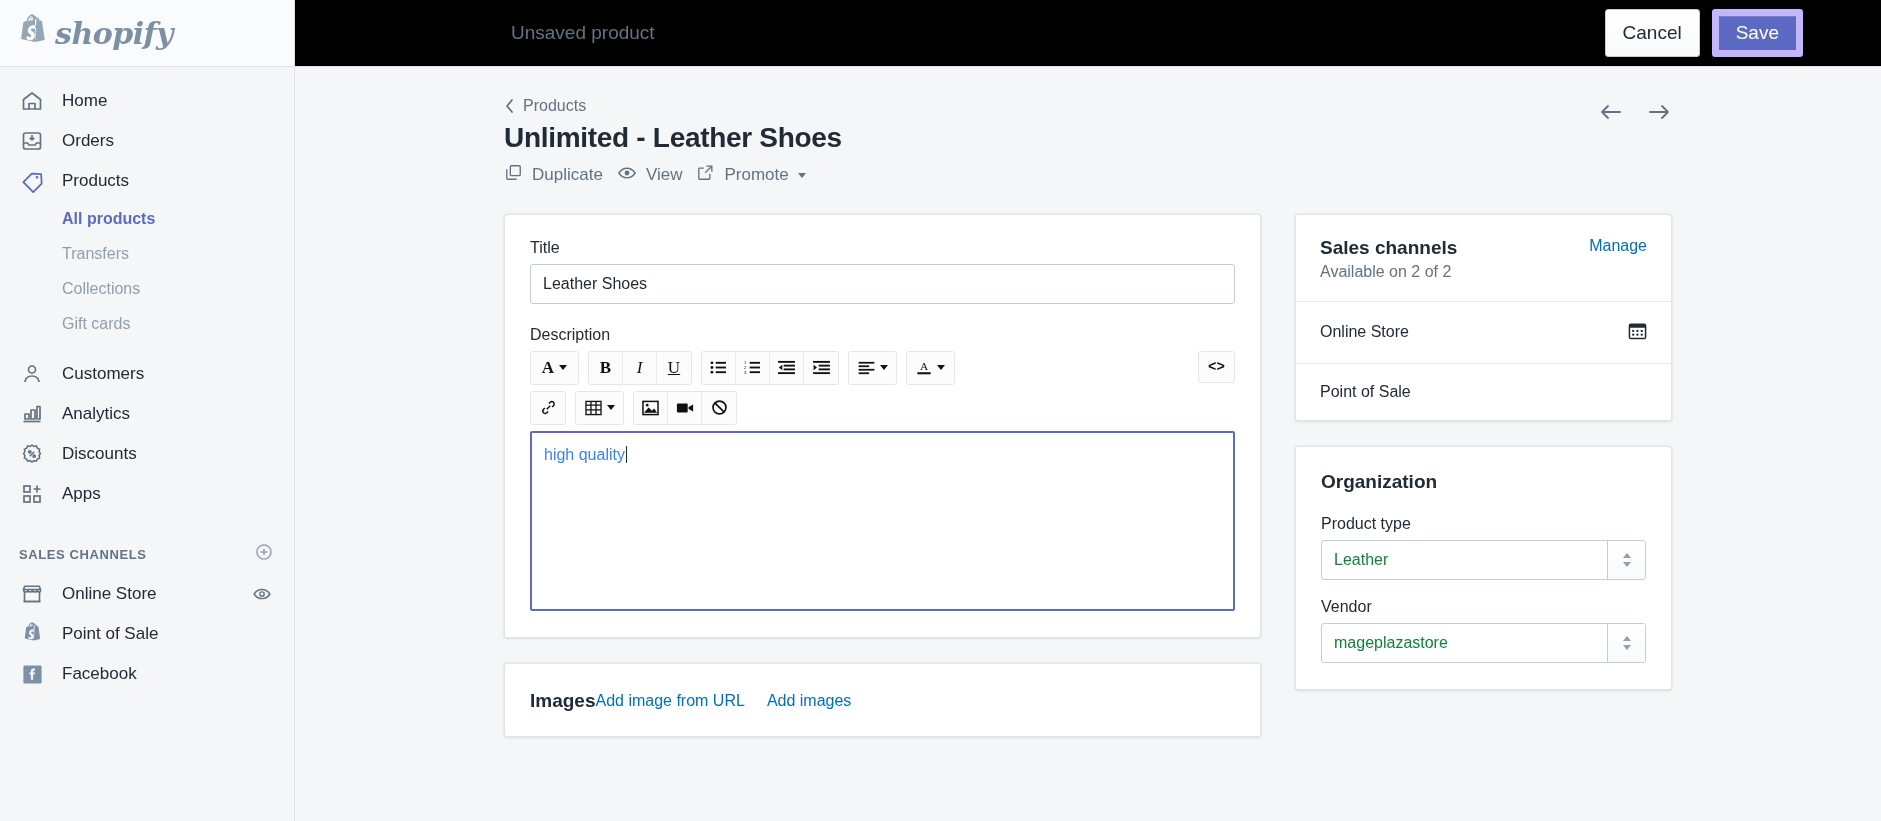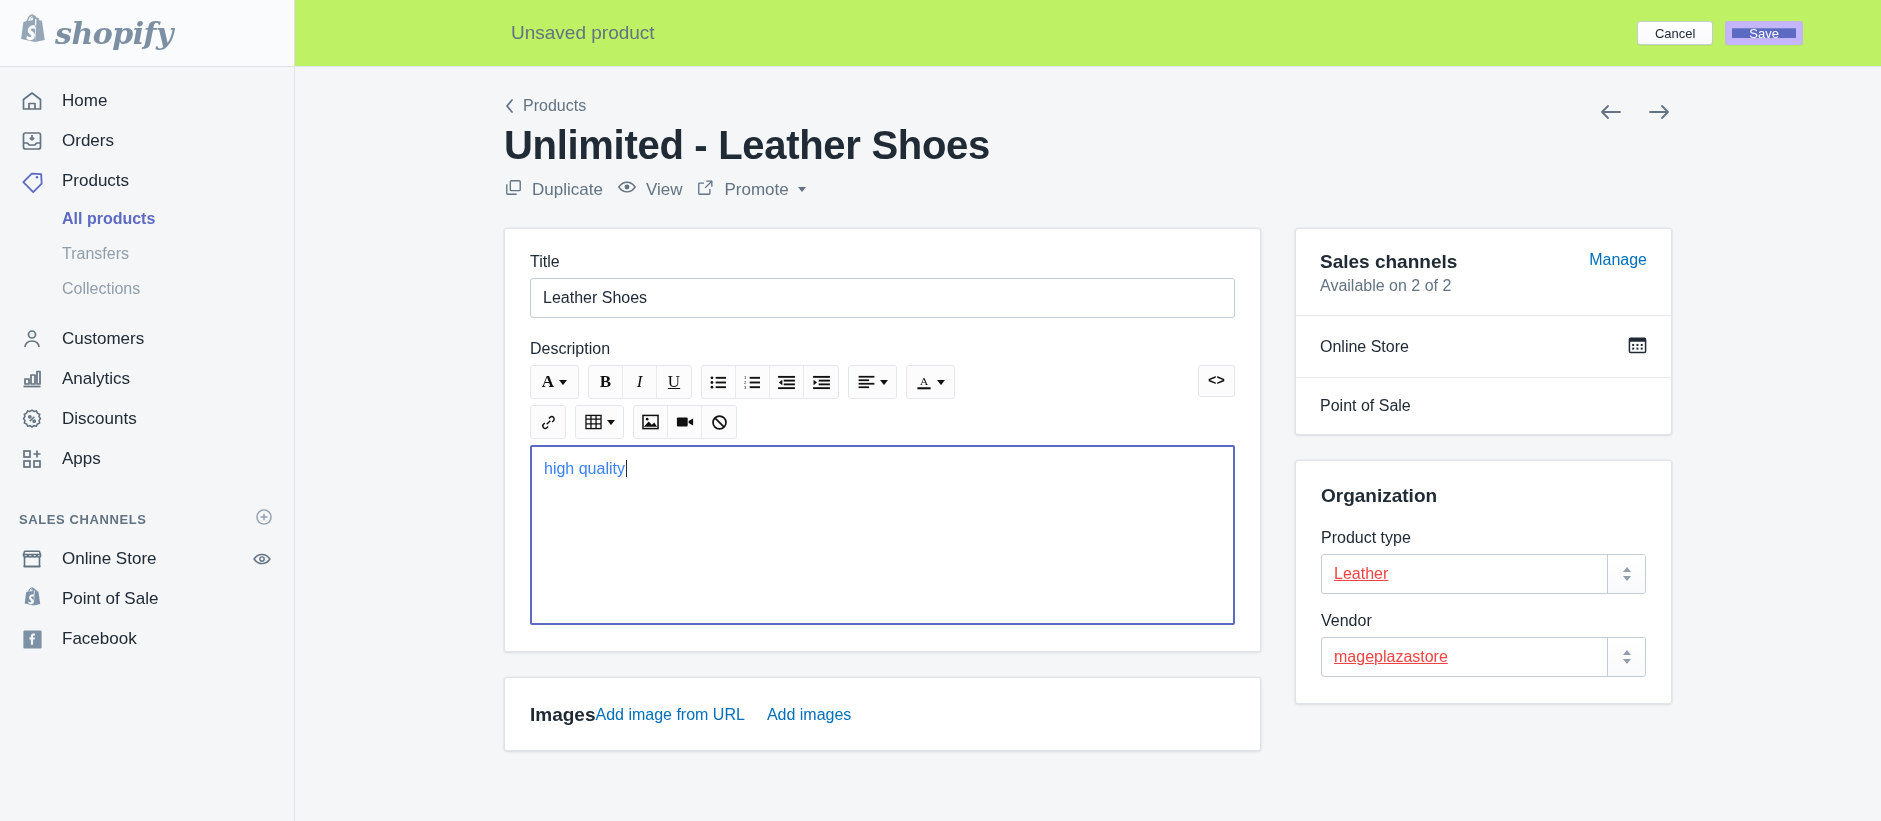--- a/index.html
+++ b/index.html
@@ -61,36 +61,36 @@
     height: 40px; margin-top: 20px;
   }
   .section-head .lbl {
     font-size: 13px; font-weight: bold; color: #637381;
     letter-spacing: 0.6px;
   }
 
   
   .main { flex: 1; display: flex; flex-direction: column; height: 821px; min-width: 0; }
   .topbar {
-    height: 67px; min-height: 67px; background: #bef264;
+    height: 67px; min-height: 67px; background: #000000;
     border-bottom: 1px solid #dfe3e8;
     display: flex; align-items: center;
     padding: 0 20px 0 0; position: relative; justify-content: center;
   }
   .topbar-title {
     position: absolute; left: 216px;
     font-size: 19px; color: #637381;
   }
   .topbar-actions {
     margin-left: auto; display: flex; align-items: center; gap: 12px;
     padding-right: 58px;
   }
   .btn {
-    height: 24px; padding: 0 17px; border-radius: 3px;
-    font-size: 13px; cursor: pointer;
+    height: 48px; padding: 0 17px; border-radius: 3px;
+    font-size: 19px; cursor: pointer;
     display: flex; align-items: center; justify-content: center;
   }
   .btn-default {
     background: linear-gradient(180deg,#ffffff,#f9fafb);
     border: 1px solid #c4cdd5; color: #212b36;
     box-shadow: 0 1px 0 rgba(22,29,37,.05);
   }
   .btn-primary {
     background: #5c6ac4; border: 7px solid #c4b5fd;
     color: #fff; box-shadow: inset 0 1px 0 rgba(255,255,255,.16), 0 1px 0 rgba(22,29,37,.05);
@@ -103,21 +103,21 @@
   }
   .page {
     width: 1168px; margin: 0 auto; position: relative;
   }
   .crumb {
     display: flex; align-items: center; gap: 7px;
     font-size: 16px; color: #637381; cursor: pointer;
     margin-bottom: 6px;
   }
   .page-title {
-    font-size: 40px; font-weight: bold; color: #212b36;
+    font-size: 28px; font-weight: bold; color: #212b36;
     letter-spacing: -0.3px; line-height: 1.2; margin-bottom: 8px;
   }
   .title-actions { display: flex; align-items: center; gap: 14px; margin-bottom: 26px; }
   .ta {
     display: flex; align-items: center; gap: 9px;
     font-size: 17px; color: #637381; cursor: pointer;
   }
   .pager {
     position: absolute; right: 0; top: 4px;
     display: flex; align-items: center; gap: 22px;
@@ -198,21 +198,21 @@
     padding: 19px 24px; display: flex; align-items: center;
     justify-content: space-between; font-size: 16px; color: #212b36;
   }
   .select-wrap {
     display: flex; width: 100%; height: 40px;
     border: 1px solid #c4cdd5; border-radius: 3px;
     background: #fff; overflow: hidden;
   }
   .select-val {
     flex: 1; display: flex; align-items: center;
-    padding: 0 12px; font-size: 16px; color: #ef4444; text-decoration: underline;
+    padding: 0 12px; font-size: 16px; color: #15803d;
   }
   .select-btn {
     width: 38px; border-left: 1px solid #c4cdd5;
     background: linear-gradient(180deg,#fff,#f9fafb);
     display: flex; flex-direction: column;
     align-items: center; justify-content: center; gap: 4px;
     cursor: pointer;
   }
   .tri-up { width:0;height:0;border-left:4px solid transparent;border-right:4px solid transparent;border-bottom:5px solid #919eab; }
   .tri-dn { width:0;height:0;border-left:4px solid transparent;border-right:4px solid transparent;border-top:5px solid #919eab; }
@@ -272,20 +272,23 @@
       </div>
 
       <div class="sub-item active">
         <span>All products</span>
       </div>
       <div class="sub-item">
         <span>Transfers</span>
       </div>
       <div class="sub-item">
         <span>Collections</span>
+      </div>
+      <div class="sub-item">
+        <span>Gift cards</span>
       </div>
 
       <div class="nav-gap"></div>
 
       <div class="nav-item">
         <span class="ico">
           <svg width="24" height="24" viewBox="0 0 24 24" fill="none" stroke="#637381" stroke-width="1.7">
             <circle cx="12" cy="7.5" r="3.5"></circle>
               <path d="M5 20c0-3.6 3.1-6 7-6s7 2.4 7 6"></path>
           </svg>

